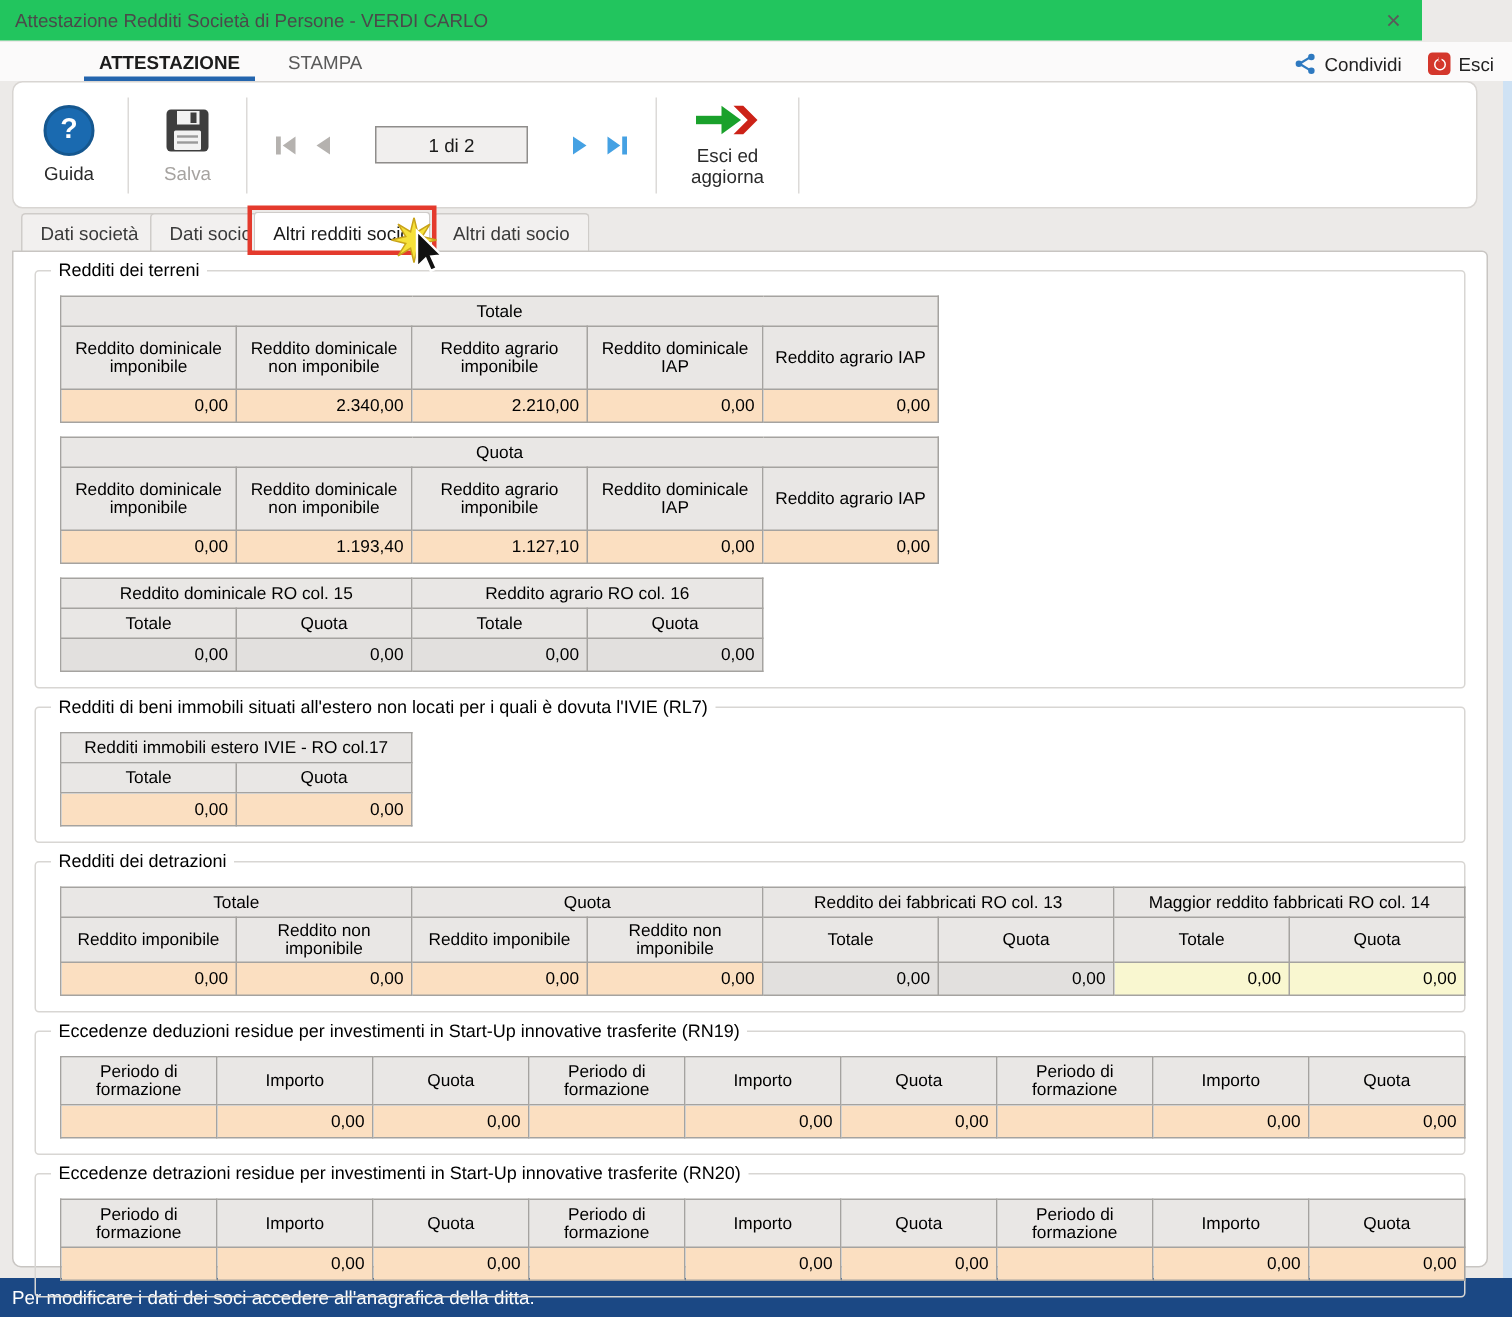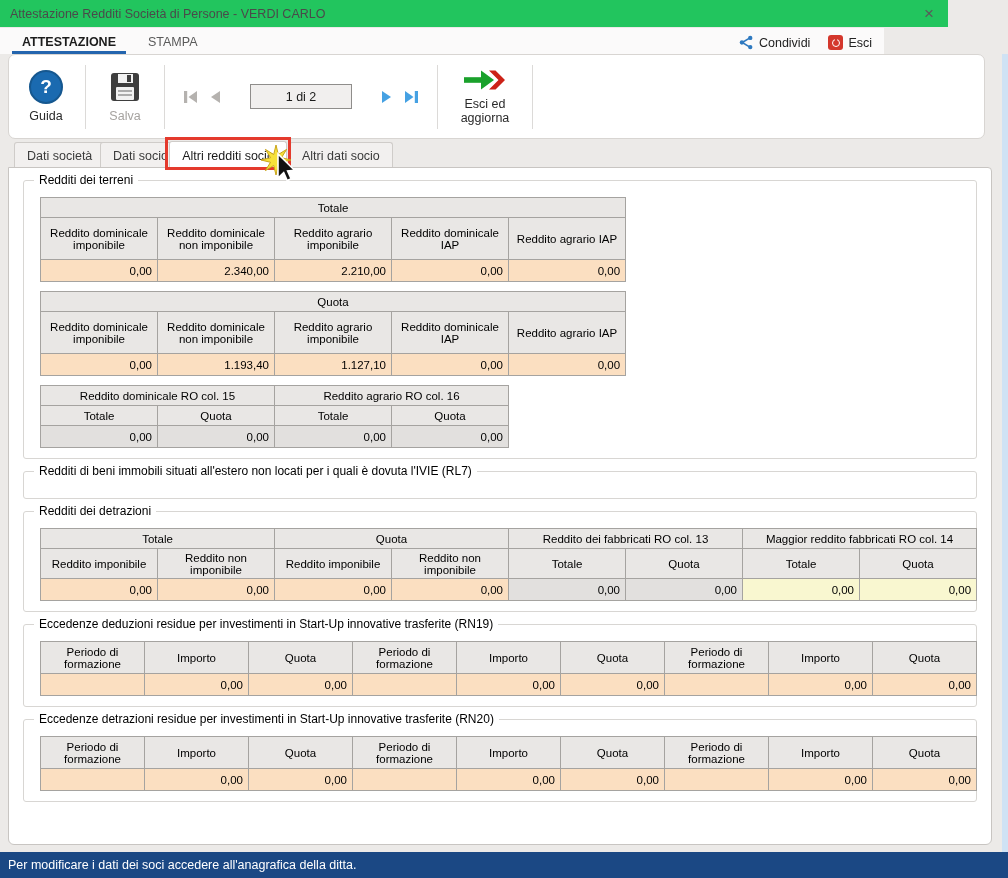--- a/index.html
+++ b/index.html
@@ -13,22 +13,22 @@
   }
   
   .titlebar {
     position:absolute; left:0; top:0; width:948px; height:28px;
     background:#22c55e; border-bottom:1px solid #eceae8;
     display:flex; align-items:center; padding:0 10px;
   }
   .titlebar .title { font-size:12.5px; color:#4a4a4a; flex:1; }
   .titlebar .close { font-size:17px; color:#5a5a5a; cursor:pointer; padding:0 4px; line-height:1; }
   .ribbonrow {
-    position:absolute; left:0; top:28px; width:884px; height:26px;
-    background:#fbfafa; display:flex; align-items:flex-end;
+    position:absolute; left:0; top:28px; width:1008px; height:26px;
+    background:#fbfafa; display:flex; align-items:flex-end;padding-left:44px;
   }
   .rtab { font-size:12.5px; padding:4px 10px 5px; margin-left:12px; color:#5a5a5a; cursor:pointer; }
   .rtab.active { color:#1c1c1c; font-weight:bold; border-bottom:3px solid #2465ae; padding-bottom:2px; }
   .ribbon-right { margin-left:auto; display:flex; align-items:center; gap:18px; padding-right:12px; padding-bottom:4px; }
   .rlink { display:flex; align-items:center; gap:5px; font-size:12.5px; color:#222; cursor:pointer; }
   .esci-ic {
     width:15px; height:15px; background:#d4372c; border-radius:3px;
     display:inline-flex; align-items:center; justify-content:center;
   }
   .esci-ic i {
@@ -304,20 +304,39 @@
         <td class="val gray">0,00</td>
         <td class="val gray">0,00</td>
         <td class="val gray">0,00</td>
       </tr>
     </tbody>
       </table>
   </div>
 
   <div class="group">
     <span class="gtitle">Redditi di beni immobili situati all'estero non locati per i quali è dovuta l'IVIE (RL7)</span>
+    <table class="tbl" style="width:234px;">
+      <colgroup>
+          <col style="width:117px">
+          <col style="width:117px">
+        </colgroup>
+      <tbody>
+          <tr class="r20">
+            <th class="hdr" colspan="2">Redditi immobili estero IVIE - RO col.17</th>
+          </tr>
+      <tr class="r20">
+        <th class="hdr">Totale</th>
+        <th class="hdr">Quota</th>
+      </tr>
+      <tr class="r22">
+        <td class="val">0,00</td>
+        <td class="val">0,00</td>
+      </tr>
+    </tbody>
+      </table>
   </div>
 
   <div class="group">
     <span class="gtitle">Redditi dei detrazioni</span>
     <table class="tbl" style="width:936px;">
       <colgroup>
           <col style="width:117px">
           <col style="width:117px">
           <col style="width:117px">
           <col style="width:117px">

